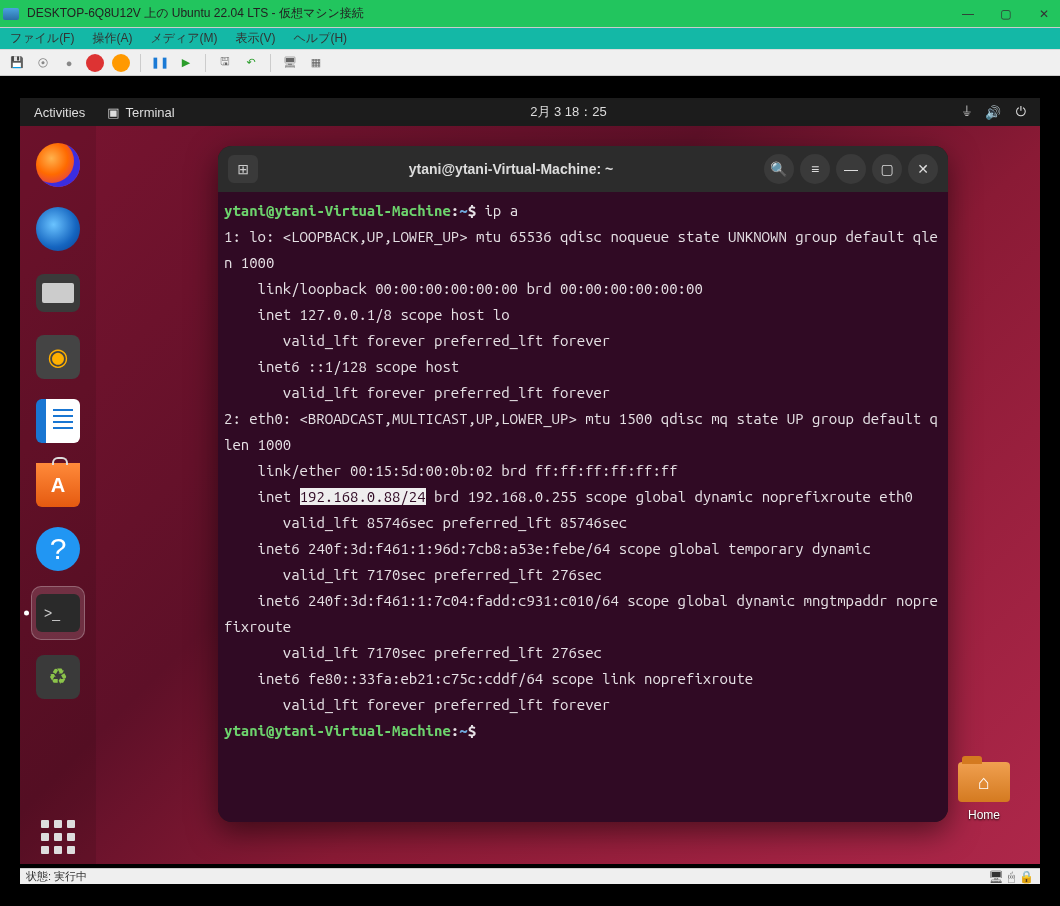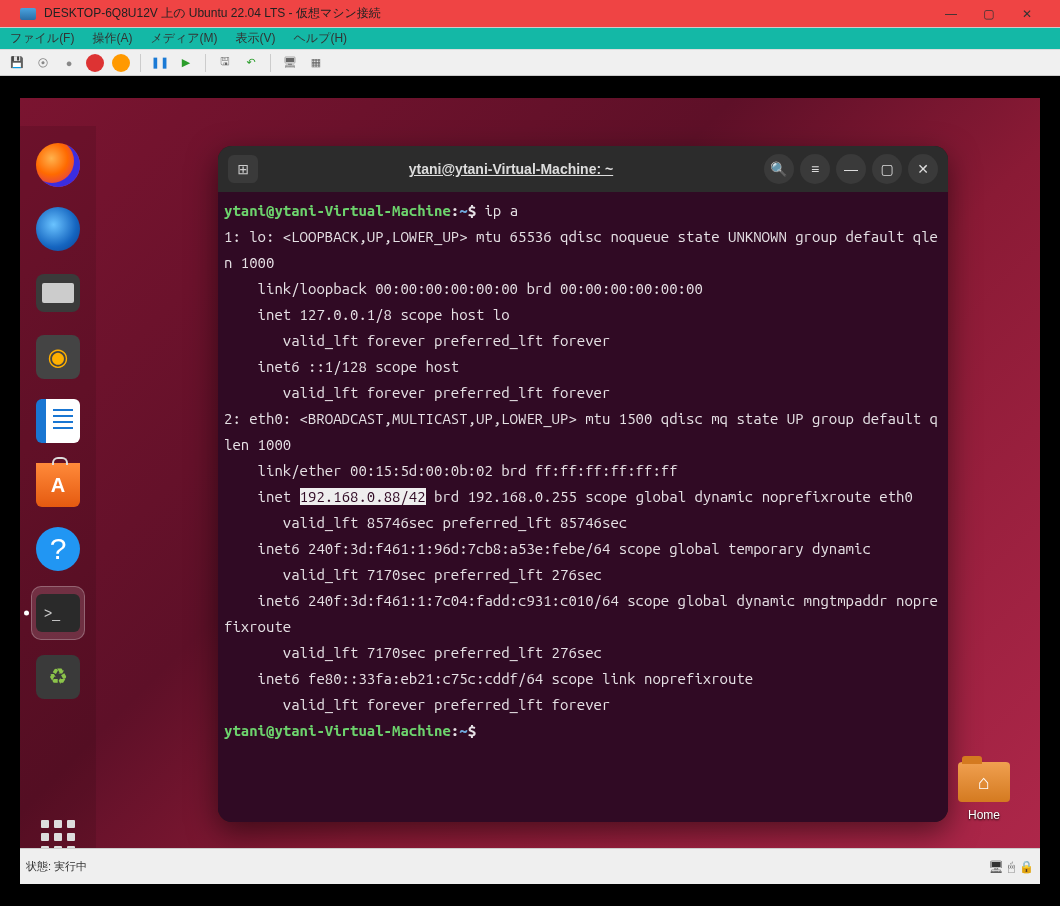--- a/index.html
+++ b/index.html
@@ -8,24 +8,24 @@
   height: 906px;
   background: #000;
   font-family: "Segoe UI", "Meiryo", sans-serif;
   overflow: hidden;
   position: relative;
 }
 
 
 .vm-titlebar {
   height: 28px;
-  background: #ef4444;
+  background: #22c55e;
   display: flex;
   align-items: center;
-  padding: 0 20px;
+  padding: 0 3px;
   border-bottom: 1px solid #ccc;
 }
 .vm-titlebar .vm-icon { width: 16px; height: 12px; background: linear-gradient(#4aa3df,#2a6ea7); border-radius:2px; margin-right:8px; }
 .vm-title { font-size: 12px; color: #222; flex: 1; }
 .win-controls { display:flex; gap: 24px; margin-right:6px;}
 .win-controls span { width: 14px; height: 14px; display:inline-flex; align-items:center; justify-content:center; font-size:12px; color:#333;}
 
 .vm-menubar {
   height: 22px;
   background: #14b8a6;
@@ -124,21 +124,21 @@
   display:flex; flex-direction:column;
 }
 .tw-title {
   height: 46px;
   background: #2c2c2c;
   display:flex; align-items:center;
   padding: 0 10px;
   gap: 6px;
 }
 .tw-title .tab-btn{width:30px;height:28px;background:#3a3a3a;border-radius:6px;display:flex;align-items:center;justify-content:center;color:#ccc;font-size:14px;}
-.tw-title .title-text{flex:1;text-align:center;color:#ddd;font-size:14px;font-weight:600;text-decoration:underline;}
+.tw-title .title-text{flex:1;text-align:center;color:#ddd;font-size:14px;font-weight:600;}
 .tw-title .circ{width:30px;height:30px;border-radius:50%;background:#3a3a3a;display:flex;align-items:center;justify-content:center;color:#ddd;font-size:14px;}
 .tw-title .circ.close{background:#3a3a3a;}
 .tw-body {
   flex:1;
   background: #300a24;
   padding: 6px 6px;
   font-family: "Ubuntu Mono","Consolas",monospace;
   font-size: 15px;
   line-height: 26px;
   color: #e6e1e5;
@@ -157,21 +157,21 @@
   text-align:center; color:#fff;
 }
 .home-folder .fld{width:52px;height:40px;background:linear-gradient(#f0a050,#d47a20);border-radius:4px;margin:0 auto 6px;position:relative;}
 .home-folder .fld:before{content:"";position:absolute;top:-6px;left:4px;width:20px;height:8px;background:#d47a20;border-radius:3px 3px 0 0;}
 .home-folder .fld:after{content:"⌂";position:absolute;left:50%;top:50%;transform:translate(-50%,-50%);color:#fff;font-size:20px;}
 .home-folder .lbl{font-size:12px;text-shadow:0 1px 2px #000;}
 
 
 .statusbar{
   position:absolute; left:20px; right:20px; bottom:22px;
-  height:36px; background:#efefef;
+  height:16px; background:#efefef;
   display:flex; align-items:center; padding:0 6px;
   font-size:11px; color:#333; border-top:1px solid #ccc;
 }
 .statusbar .right{margin-left:auto;display:flex;gap:4px;}
 .statusbar .right span{font-size:12px;}
 </style>
 </head>
 <body>
 
 <div class="vm-titlebar">
@@ -208,20 +208,35 @@
   <div class="sep"></div>
   <div class="tb">🖫</div>
   <div class="tb undo">↶</div>
   <div class="sep"></div>
   <div class="tb">🖥</div>
   <div class="tb">▦</div>
 </div>
 
 <div class="ubuntu">
 
+  <div class="ubuntu-topbar">
+    <div class="left">
+      <span>Activities</span>
+      <span class="tab">
+        <span class="icn">▣</span>
+        <span>Terminal</span>
+      </span>
+    </div>
+    <div class="center">2月 3 18：25</div>
+    <div class="right">
+      <span class="icn">⏚</span>
+      <span class="icn">🔊</span>
+      <span class="icn">⏻</span>
+    </div>
+  </div>
 
   <div class="dock">
     <div class="app">
         <div class="firefox"></div>
       </div>
     <div class="app">
         <div class="thunder"></div>
       </div>
     <div class="app">
         <div class="files"></div>
@@ -273,21 +288,21 @@
     </div>
     <div class="tw-body"><span class="u">ytani@ytani-Virtual-Machine</span><span class="h">:</span><span class="p">~</span><span class="h">$</span> <span>ip a</span>
 <span>1: lo: &lt;LOOPBACK,UP,LOWER_UP&gt; mtu 65536 qdisc noqueue state UNKNOWN group default qlen 1000
     link/loopback 00:00:00:00:00:00 brd 00:00:00:00:00:00
     inet 127.0.0.1/8 scope host lo
        valid_lft forever preferred_lft forever
     inet6 ::1/128 scope host
        valid_lft forever preferred_lft forever
 2: eth0: &lt;BROADCAST,MULTICAST,UP,LOWER_UP&gt; mtu 1500 qdisc mq state UP group default qlen 1000
     link/ether 00:15:5d:00:0b:02 brd ff:ff:ff:ff:ff:ff
-    inet </span><span class="hl">192.168.0.88/42</span><span> brd 192.168.0.255 scope global dynamic noprefixroute eth0
+    inet </span><span class="hl">192.168.0.88/24</span><span> brd 192.168.0.255 scope global dynamic noprefixroute eth0
        valid_lft 85746sec preferred_lft 85746sec
     inet6 240f:3d:f461:1:96d:7cb8:a53e:febe/64 scope global temporary dynamic
        valid_lft 7170sec preferred_lft 276sec
     inet6 240f:3d:f461:1:7c04:fadd:c931:c010/64 scope global dynamic mngtmpaddr noprefixroute
        valid_lft 7170sec preferred_lft 276sec
     inet6 fe80::33fa:eb21:c75c:cddf/64 scope link noprefixroute
        valid_lft forever preferred_lft forever</span>
 <span class="u">ytani@ytani-Virtual-Machine</span><span class="h">:</span><span class="p">~</span><span class="h">$</span> </div>
   </div>
 

